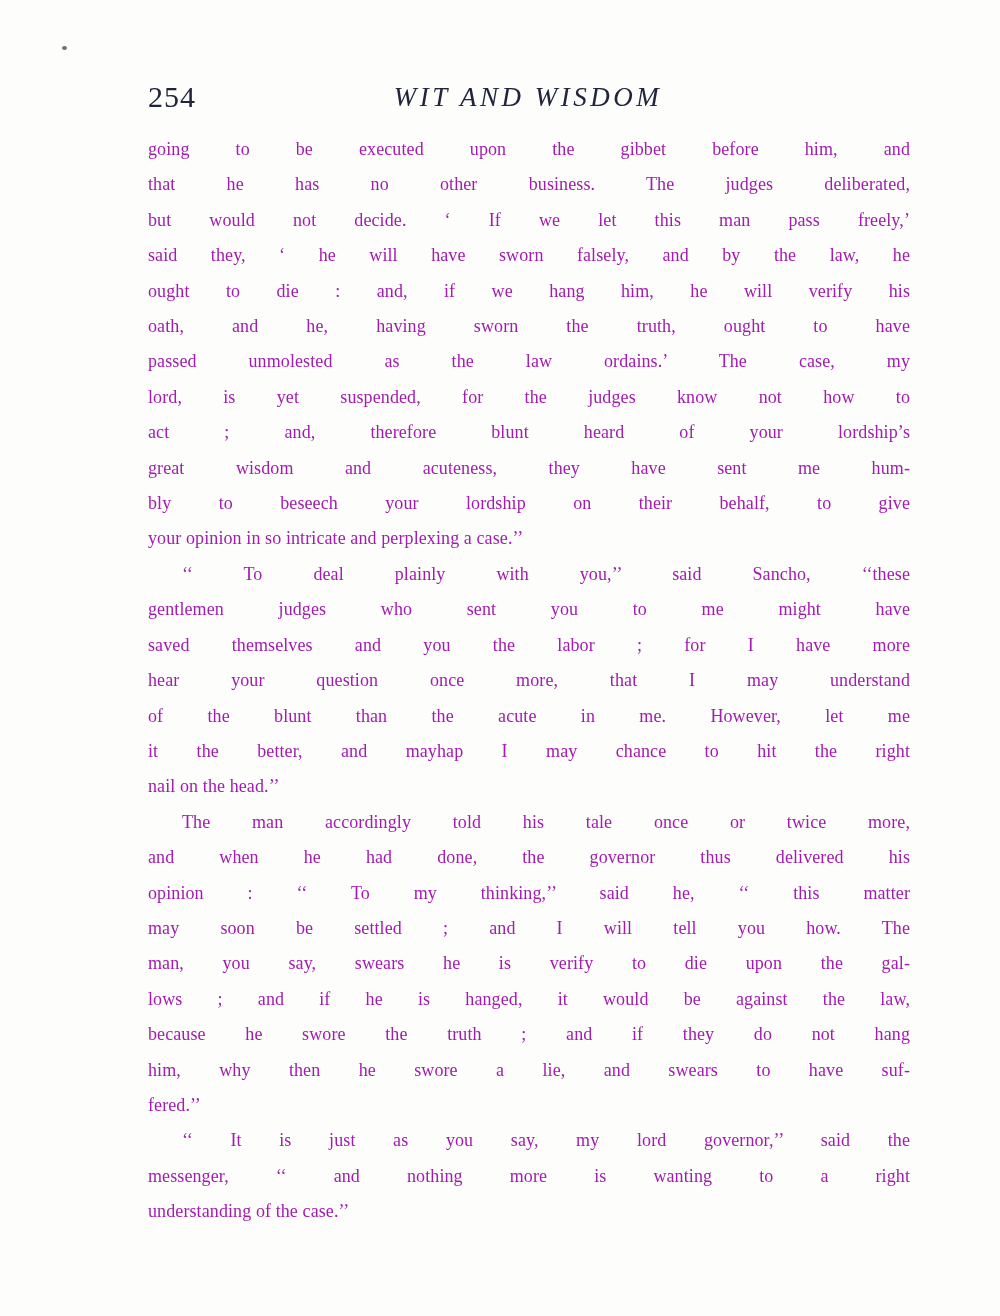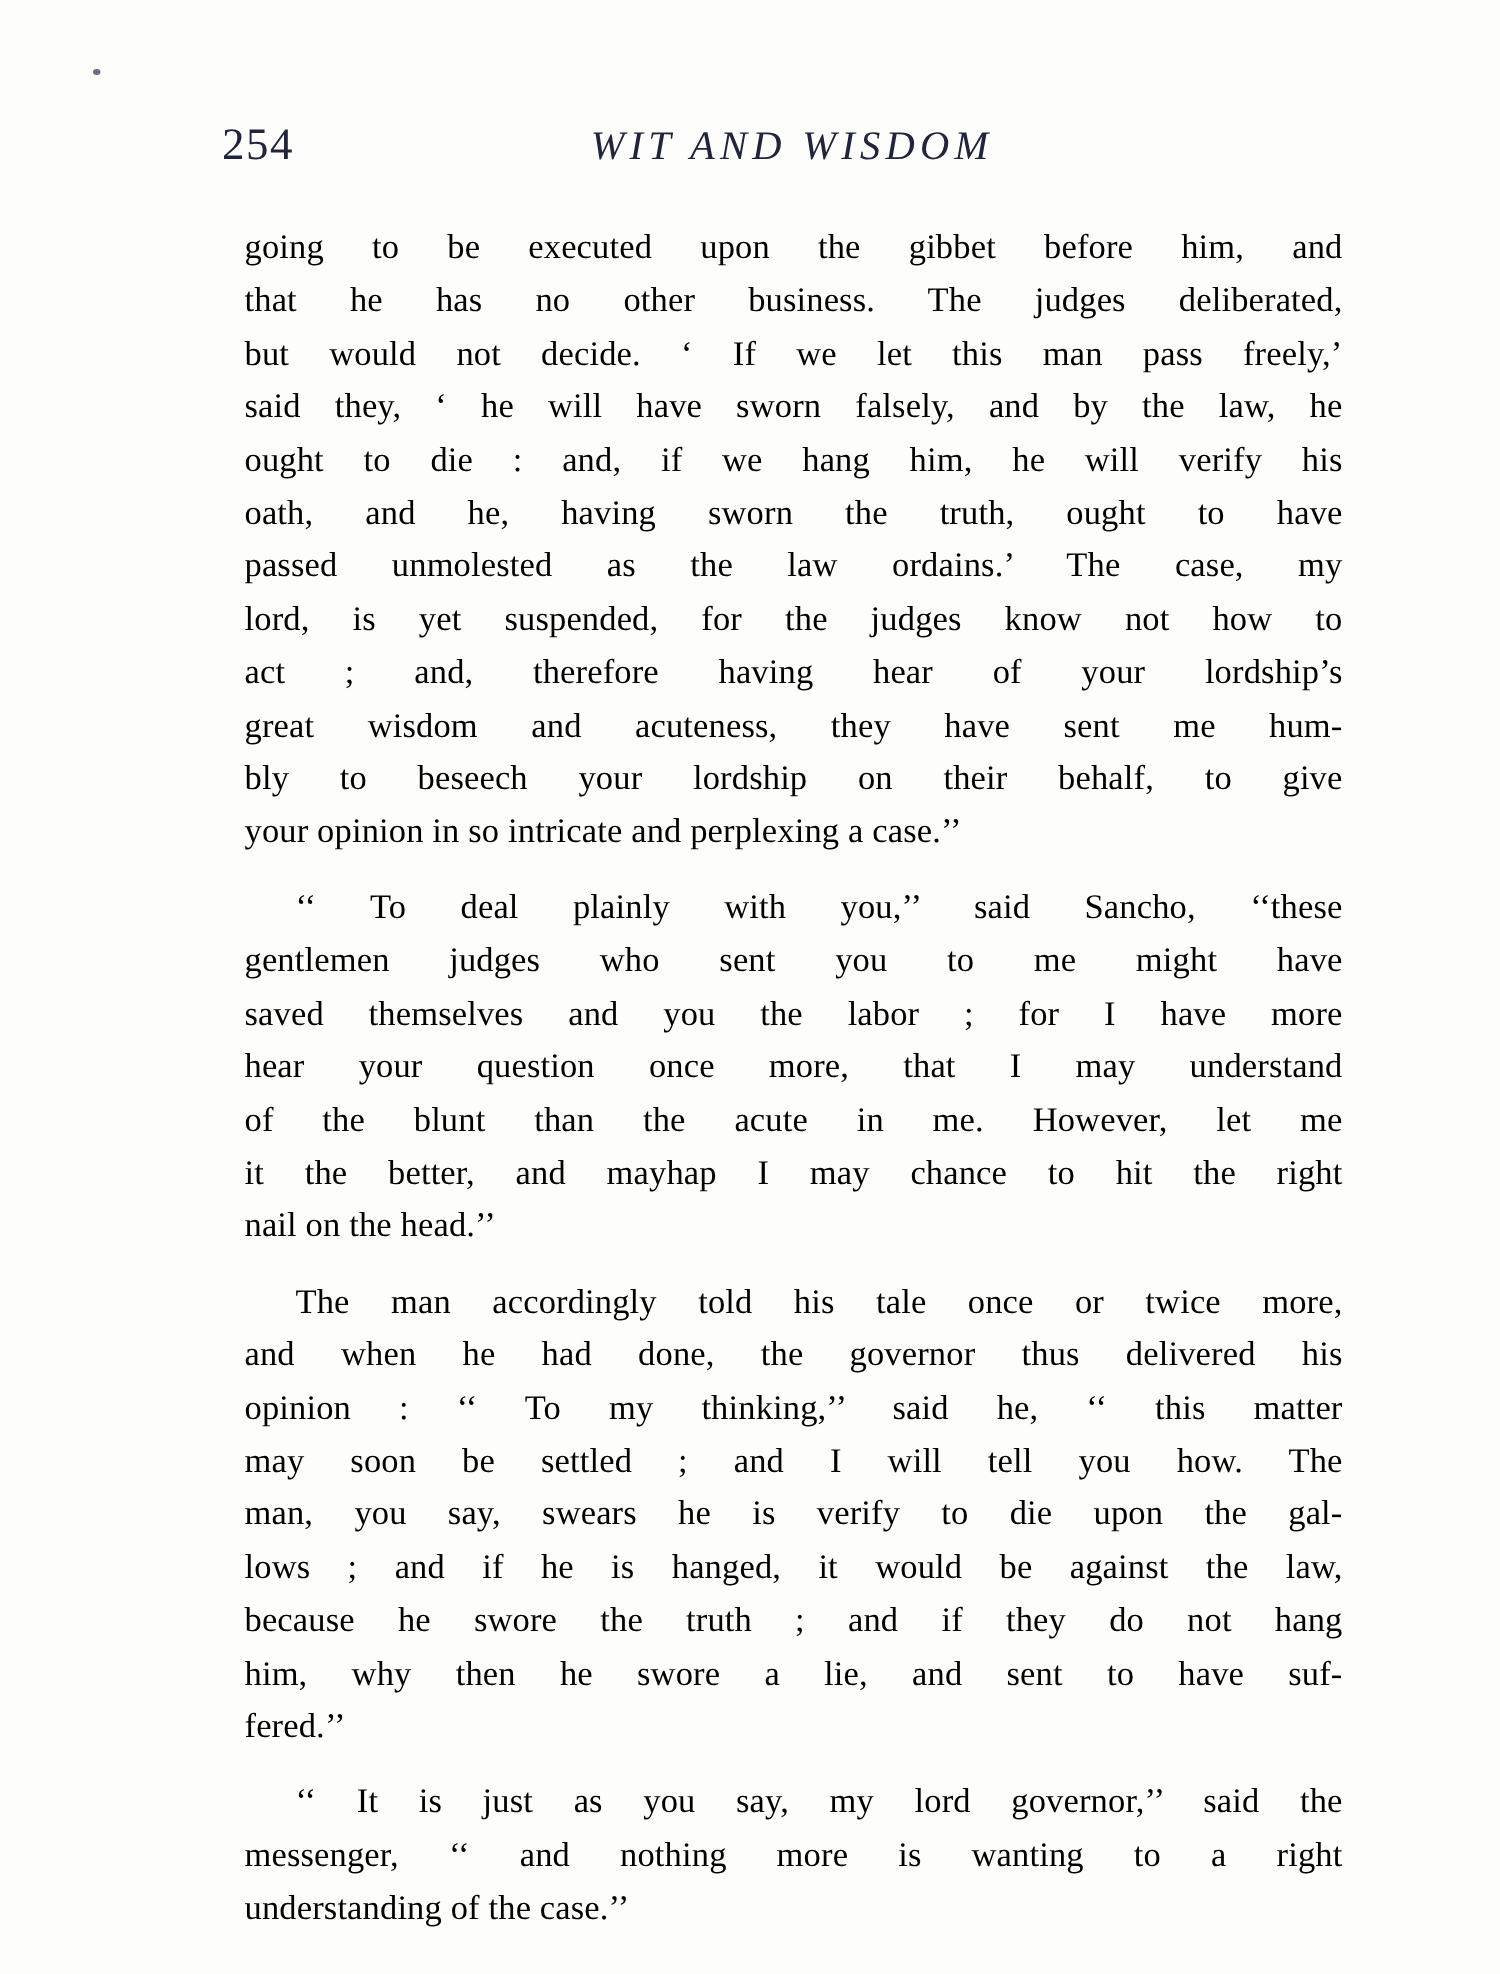--- a/index.html
+++ b/index.html
@@ -57,24 +57,24 @@
     letter-spacing: 3.5px;
     color: #20243c;
   }
   .body-text {
     position: absolute;
     left: 148px;
     top: 132px;
     width: 762px;
   }
   .para {
-    margin: 15px;
-    font-size: 23px;
+    margin: 0;
+    font-size: 18px;
     line-height: 35.4px;
-    color: #000000;
+    color: #a21caf;
   }
   .para .ln {
     display: block;
     white-space: nowrap;
   }
   .para .ln.just {
     text-align: justify;
     text-align-last: justify;
   }
   .para .ln.last {
@@ -104,21 +104,21 @@
   <div class="body-text">
       <p class="para">
         <span class="ln just">going  to be executed  upon the gibbet before him, and</span>
         <span class="ln just">that he has no other business.   The judges deliberated,</span>
         <span class="ln just">but would not decide.    ‘ If we let this man pass freely,’</span>
         <span class="ln just">said they, ‘ he will have sworn falsely, and by the law, he</span>
         <span class="ln just">ought  to  die :  and, if  we  hang  him,  he  will verify his</span>
         <span class="ln just">oath,  and  he,  having  sworn  the  truth,  ought  to  have</span>
         <span class="ln just">passed  unmolested  as  the  law  ordains.’    The case,  my</span>
         <span class="ln just">lord,  is  yet  suspended,  for  the  judges  know  not  how  to</span>
-        <span class="ln just">act ;  and,  therefore  having  hear  of  your  lordship’s</span>
+        <span class="ln just">act ;  and,  therefore  blunt  heard  of  your  lordship’s</span>
         <span class="ln just">great  wisdom  and  acuteness,  they  have  sent  me  hum-</span>
         <span class="ln just">bly  to  beseech  your  lordship  on  their  behalf, to  give</span>
         <span class="ln last">your opinion in so intricate and perplexing a case.’’</span>
       </p>
       <p class="para">
         <span class="ln just indent">‘‘ To  deal  plainly  with  you,’’ said  Sancho,  ‘‘these</span>
         <span class="ln just">gentlemen  judges  who  sent  you  to  me  might  have</span>
         <span class="ln just">saved  themselves and you  the labor ;  for I  have  more</span>
         <span class="ln just">hear  your  question  once  more, that  I may understand</span>
         <span class="ln just">of the blunt  than the  acute  in me.    However, let  me</span>
@@ -126,21 +126,21 @@
         <span class="ln last">nail on the head.’’</span>
       </p>
       <p class="para">
         <span class="ln just indent">The man accordingly told his tale once or twice more,</span>
         <span class="ln just">and when he had  done, the governor thus delivered his</span>
         <span class="ln just">opinion :   ‘‘ To  my  thinking,’’  said  he,  ‘‘ this  matter</span>
         <span class="ln just">may soon  be  settled ;  and  I  will  tell  you  how.    The</span>
         <span class="ln just">man, you say, swears he is verify  to  die  upon  the  gal-</span>
         <span class="ln just">lows ;  and if he is  hanged, it  would  be  against the  law,</span>
         <span class="ln just">because  he  swore  the  truth ;  and  if  they  do  not  hang</span>
-        <span class="ln just">him,  why then  he  swore  a  lie,  and  sent  to  have  suf-</span>
+        <span class="ln just">him,  why then  he  swore  a  lie,  and  swears  to  have  suf-</span>
         <span class="ln last">fered.’’</span>
       </p>
       <p class="para">
         <span class="ln just indent">‘‘ It  is  just  as  you  say,  my  lord  governor,’’  said  the</span>
         <span class="ln just">messenger,  ‘‘ and  nothing  more  is  wanting  to  a  right</span>
         <span class="ln last">understanding of the case.’’</span>
       </p>
     </div>
 
 </div>

